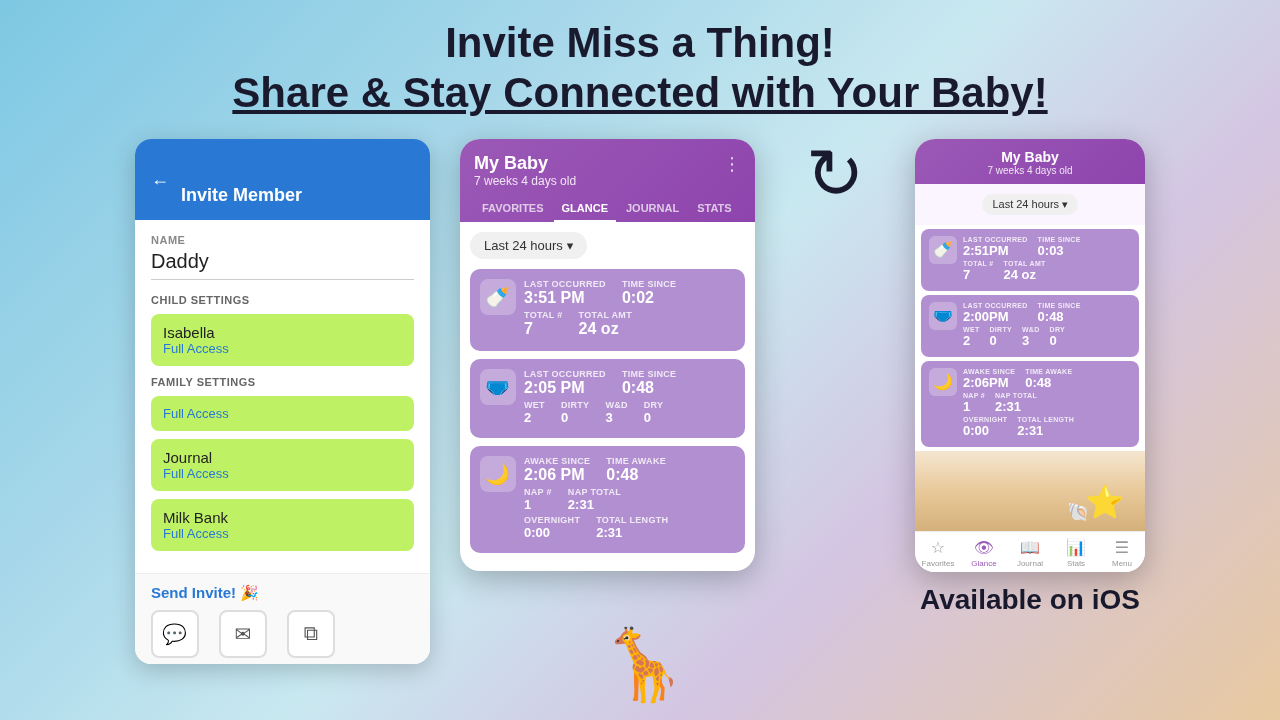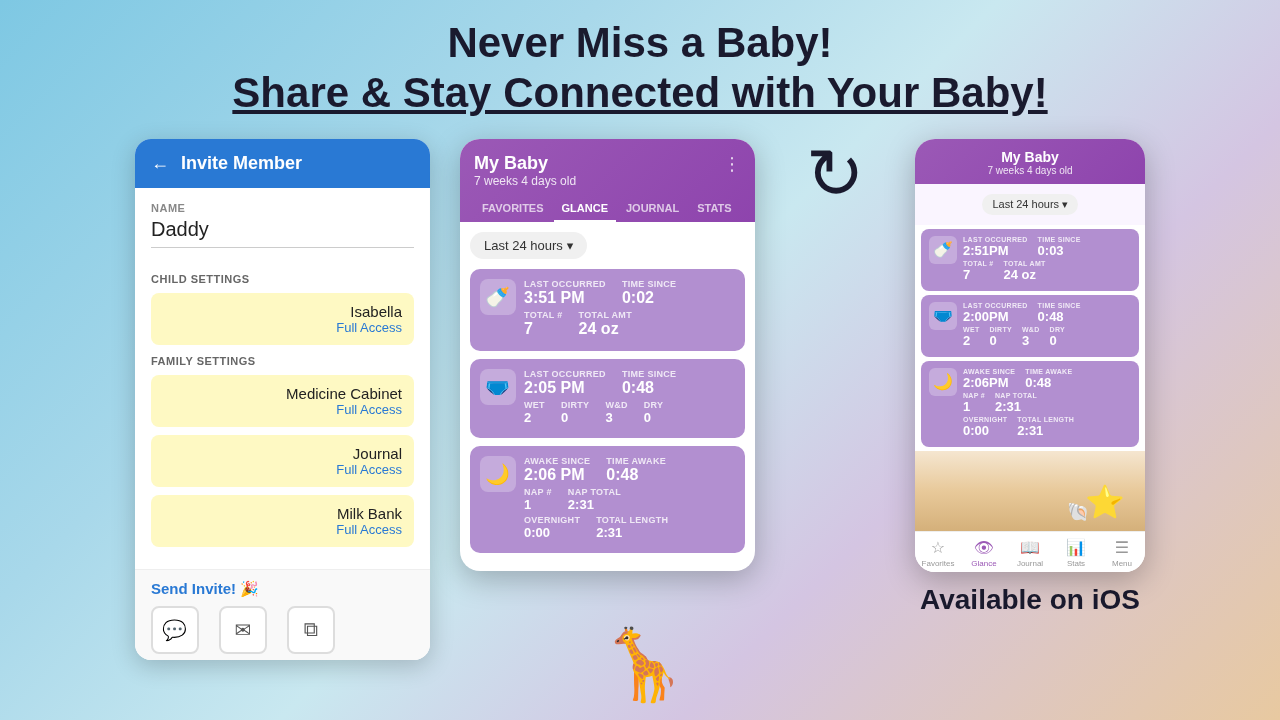--- a/index.html
+++ b/index.html
@@ -67,56 +67,56 @@
     }
     .back-arrow {
       color: #fff;
       font-size: 18px;
       font-weight: bold;
     }
     .invite-title {
       color: #fff;
       font-size: 18px;
       font-weight: 600;
+      margin-top: 32px;
     }
 
     .invite-body {
       padding: 14px 16px;
     }
 
     .field-label {
       font-size: 11px;
       font-weight: 600;
       color: #888;
       letter-spacing: 0.5px;
       margin-bottom: 4px;
     }
     .field-value {
       font-size: 20px;
       font-weight: 400;
       color: #222;
       border-bottom: 1px solid #ccc;
       padding-bottom: 6px;
-      margin-bottom: 25px;
+      margin-bottom: 14px;
     }
 
     .section-label {
       font-size: 11px;
       font-weight: 700;
       color: #666;
       letter-spacing: 0.5px;
       margin-bottom: 8px;
     }
 
     .settings-item {
-      background: #fef9c3;
+      background: #bef264;
       border-radius: 8px;
       padding: 10px 12px;
       margin-bottom: 8px;
-      text-align: right;
     }
     .settings-item-name {
       font-size: 15px;
       font-weight: 500;
       color: #222;
     }
     .settings-item-access {
       font-size: 13px;
       color: #2979d4;
       font-weight: 500;
@@ -441,21 +441,21 @@
       left: 50%;
       margin-left: -40px;
       font-size: 70px;
       line-height: 1;
     }
   </style>
 </head>
 <body>
 
 <div class="header">
-  <div class="header-line1">Never Miss a Baby!</div>
+  <div class="header-line1">Invite Miss a Thing!</div>
   <div class="header-line2">Share &amp; Stay Connected with Your Baby!</div>
 </div>
 
 <div class="content">
 
   <div class="left-panel phone-mockup">
     <div class="invite-header">
       <span class="back-arrow">←</span>
       <span class="invite-title">Invite Member</span>
     </div>
@@ -465,21 +465,20 @@
 
       <div class="section-label">CHILD SETTINGS</div>
       <div class="settings-item">
         <div class="settings-item-name">Isabella</div>
         <div class="settings-item-access">Full Access</div>
       </div>
 
       <div class="family-section">
         <div class="section-label">FAMILY SETTINGS</div>
         <div class="settings-item">
-          <div class="settings-item-name">Medicine Cabinet</div>
           <div class="settings-item-access">Full Access</div>
         </div>
         <div class="settings-item">
           <div class="settings-item-name">Journal</div>
           <div class="settings-item-access">Full Access</div>
         </div>
         <div class="settings-item">
           <div class="settings-item-name">Milk Bank</div>
           <div class="settings-item-access">Full Access</div>
         </div>

